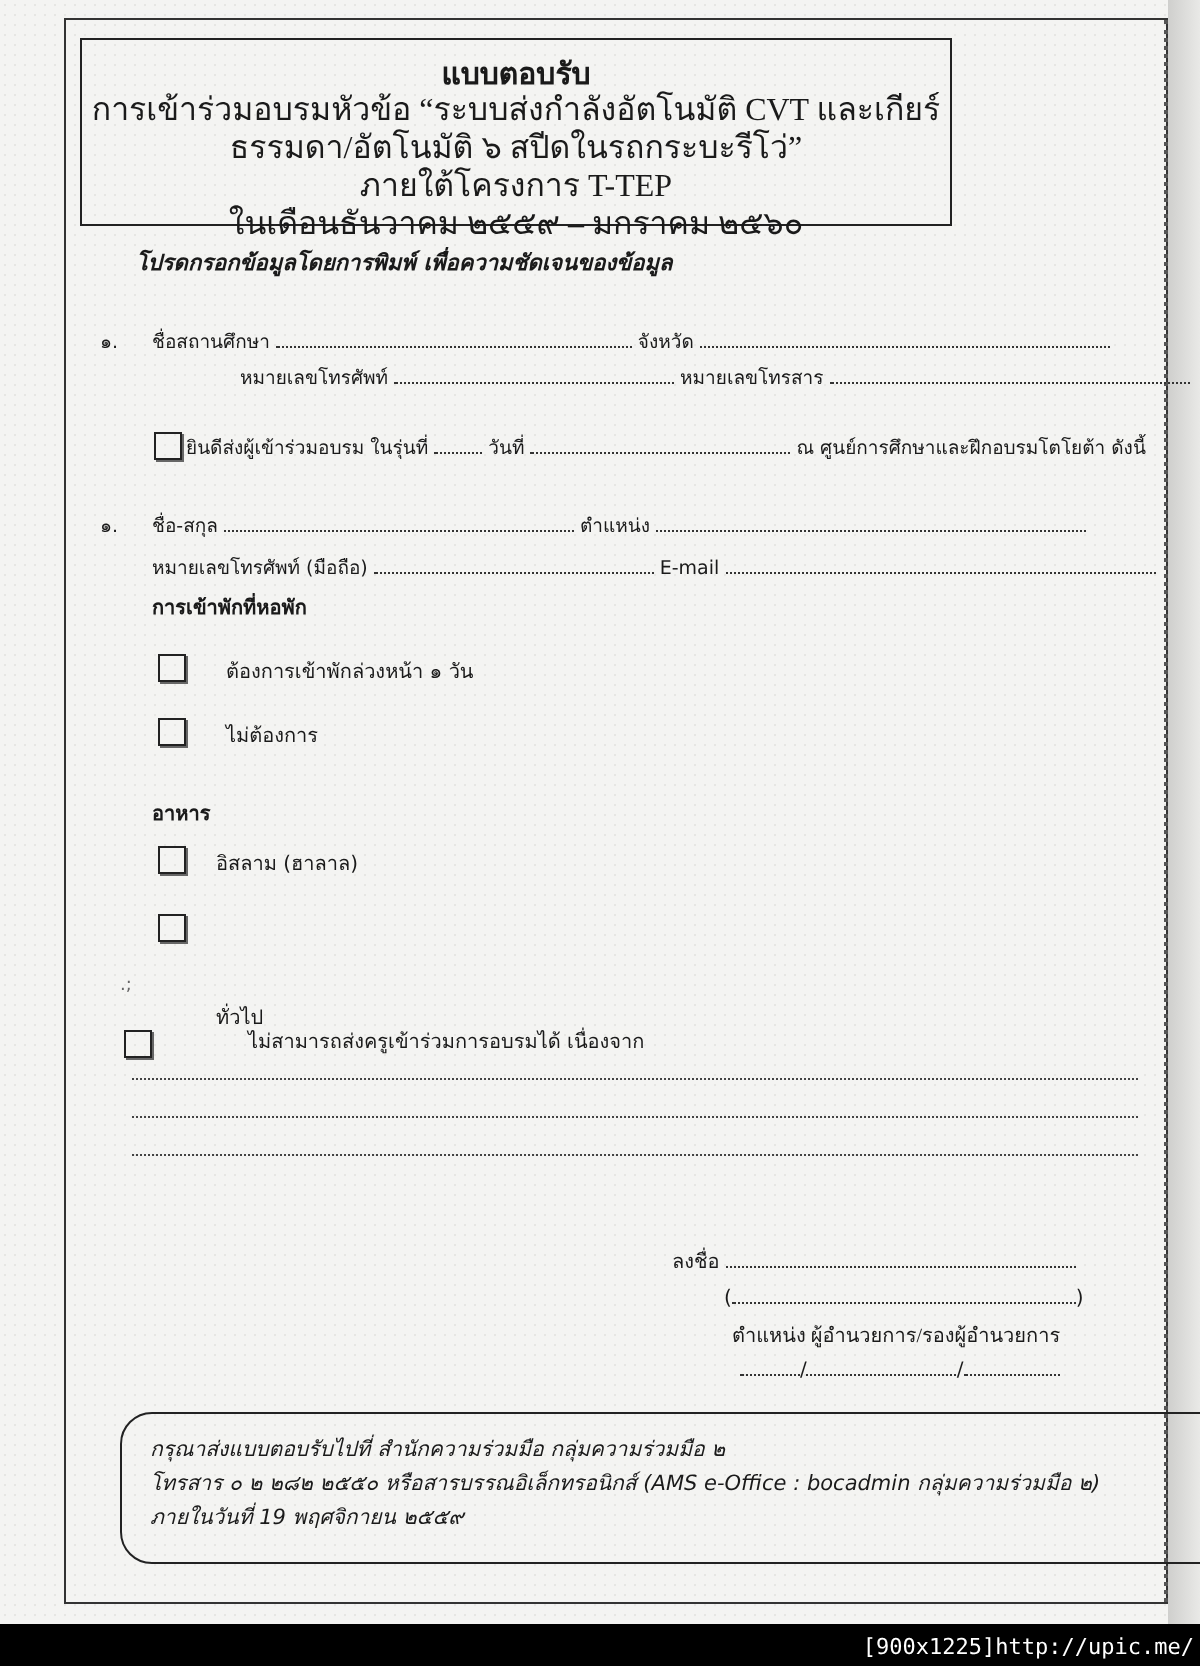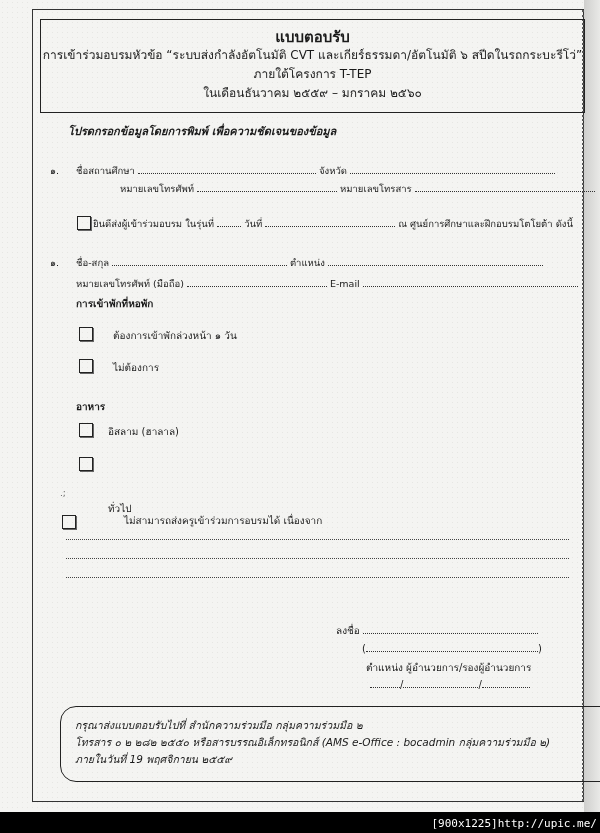--- a/index.html
+++ b/index.html
@@ -18,25 +18,25 @@
     background: linear-gradient(90deg, #cfcfcd, #e9e9e7);
   }
   .page-border {
     position: absolute; left: 32px; top: 9px; width: 552px; height: 793px;
     border: 1px solid #333; box-sizing: border-box;
   }
   .page-border .right-dots {
     position: absolute; right: -1px; top: 0; height: 100%; border-right: 2px dotted #555;
   }
   .header-box {
-    position: absolute; left: 40px; top: 19px; width: 545px; height: 94px;
+    position: absolute; left: 40px; top: 19px; width: 436px; height: 94px;
     border: 1.5px solid #222; box-sizing: border-box; text-align: center;
   }
   .header-box .title { font-size: 15px; font-weight: bold; margin-top: 8px; line-height: 18px; }
-  .header-box .line { font-size: 12px; line-height: 19px; }
+  .header-box .line { font-size: 16px; line-height: 19px; font-family: Liberation Serif, serif; }
 
   .instruction {
     position: absolute; left: 68px; top: 122px; font-size: 11px; font-weight: bold; font-style: italic; text-align: center;
   }
   .row { position: absolute; font-size: 9.5px; white-space: nowrap; display: flex; align-items: baseline; }
   .dots { border-bottom: 1.3px dotted #333; display: inline-block; height: 9px; margin: 0 3px; }
   .num { display: inline-block; width: 26px; }
 
   .checkbox {
     position: absolute; width: 14px; height: 14px; border: 1.5px solid #222;
@@ -142,21 +142,21 @@
 
 <div class="sig" style="left:336px; top:623px; display:flex; align-items:baseline;">
   <span>ลงชื่อ</span>
   <span class="dots" style="width:175px;"></span>
 </div>
 <div class="sig" style="left:362px; top:642px; display:flex; align-items:baseline;">
   <span>(</span>
   <span class="dots" style="width:172px; margin:0;"></span>
   <span>)</span>
 </div>
-<div class="sig" style="left:366px; top:660px;">ตำแหน่ง ผู้อำนวยการ/รองผู้อำนวยการ</div>
+<div class="sig" style="left:366px; top:660px;font-family:Liberation Serif, serif;">ตำแหน่ง ผู้อำนวยการ/รองผู้อำนวยการ</div>
 <div class="sig" style="left:370px; top:678px; display:flex; align-items:baseline;">
   <span class="dots" style="width:30px; margin:0;"></span>
   <span>/</span>
   <span class="dots" style="width:75px; margin:0;"></span>
   <span>/</span>
   <span class="dots" style="width:48px; margin:0;"></span>
 </div>
 
 <div class="footer-box">
   <div>กรุณาส่งแบบตอบรับไปที่ สำนักความร่วมมือ กลุ่มความร่วมมือ ๒</div>

